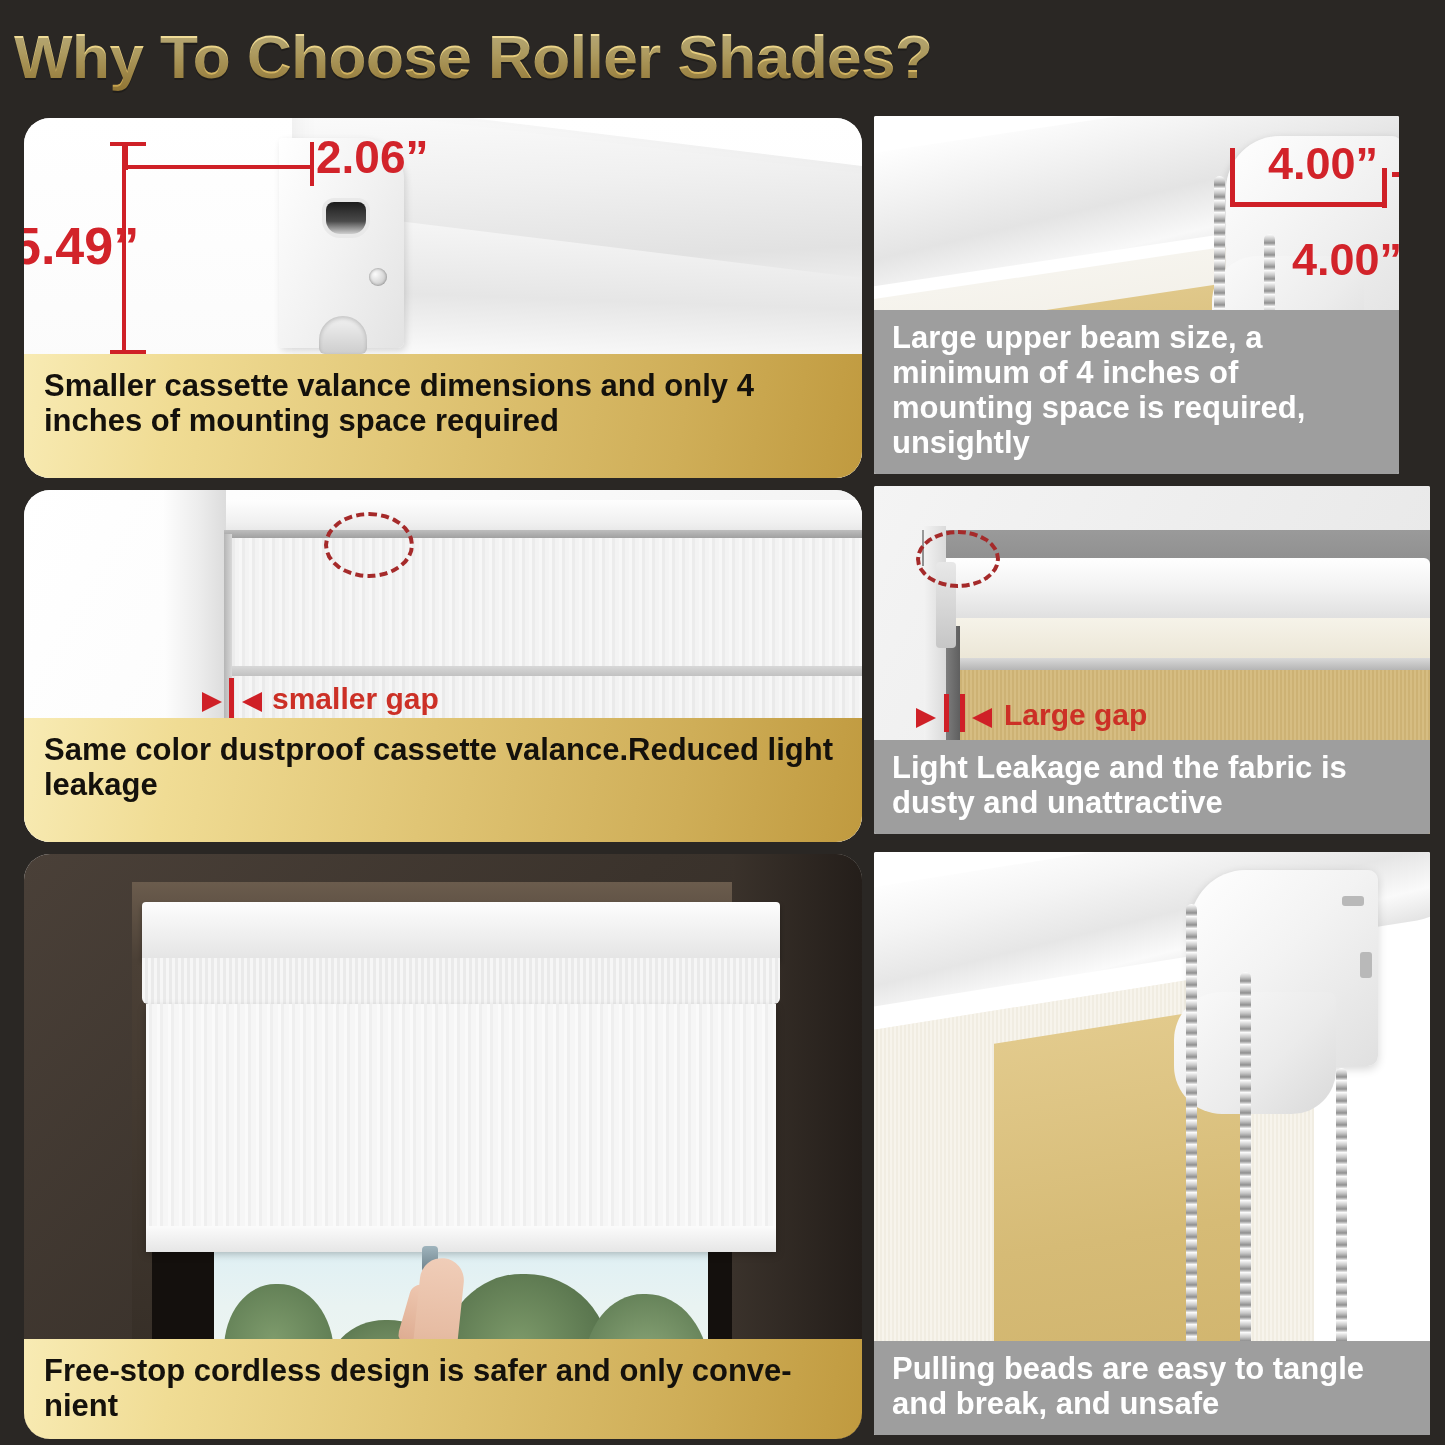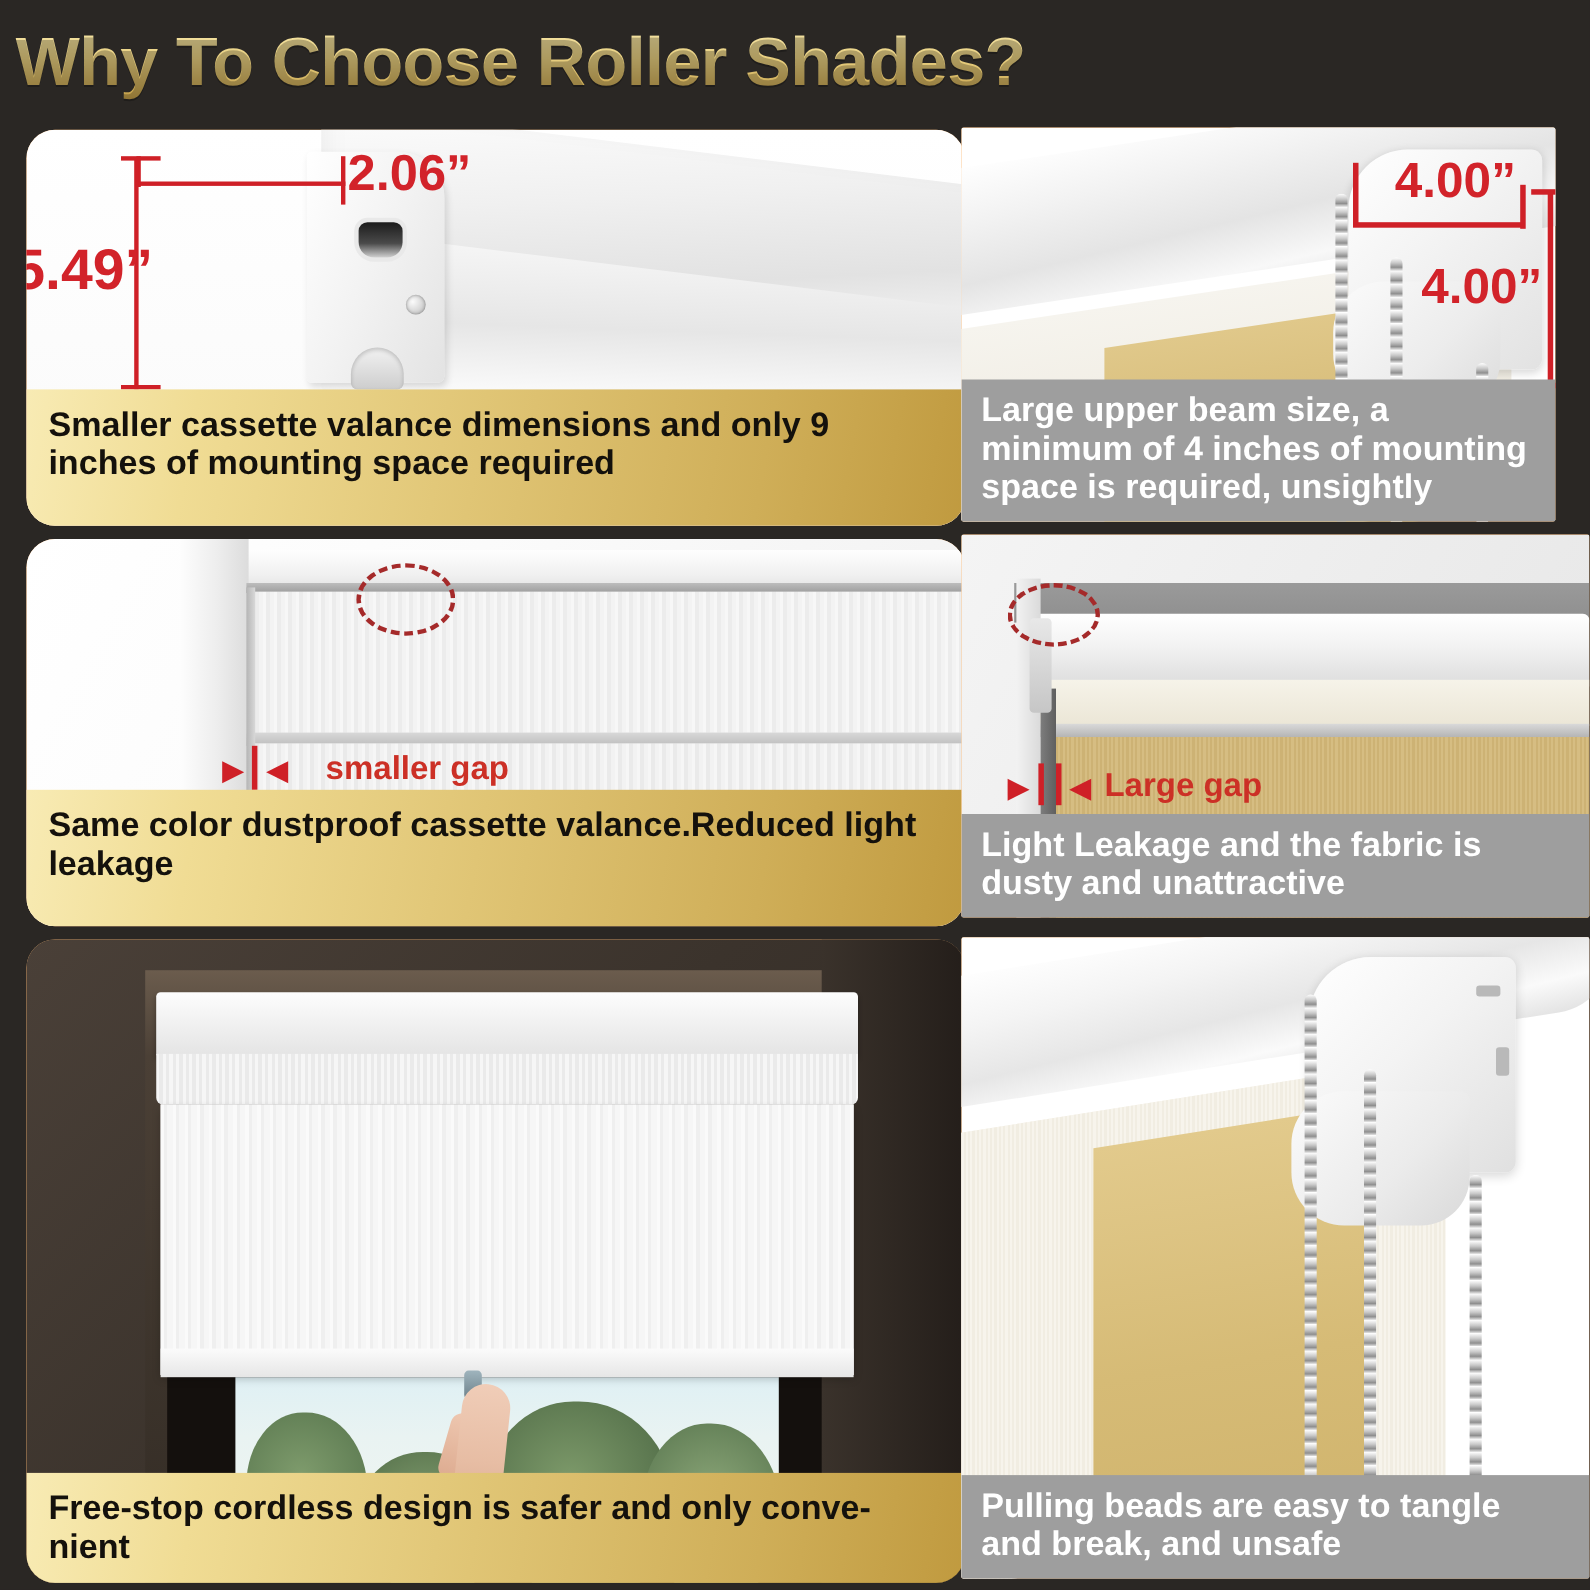--- a/index.html
+++ b/index.html
@@ -26,21 +26,21 @@
     -webkit-background-clip:text;
     background-clip:text;
     -webkit-text-fill-color:transparent;
     text-shadow:0 2px 0 rgba(0,0,0,0.25);
     white-space:nowrap;
   }
 
   
   .grid{position:absolute; left:0; top:112px; width:1445px; height:1333px;}
 
-  .panel{position:absolute; overflow:hidden; background:#fdba74;padding-left:15px;}
+  .panel{position:absolute; overflow:hidden; background:#e5e5e5;}
   .panel.left{border-radius:26px;}
   .panel.right{border-radius:2px;}
 
   
   .p-tl{left:24px;  top:6px;   width:838px; height:360px;}
   .p-tr{left:874px; top:4px;   width:525px; height:358px;}
   .p-ml{left:24px;  top:378px; width:838px; height:352px;}
   .p-mr{left:874px; top:374px; width:556px; height:348px;}
   .p-bl{left:24px;  top:742px; width:838px; height:585px;}
   .p-br{left:874px; top:740px; width:556px; height:583px;}
@@ -289,21 +289,21 @@
       <div class="redline" style="left:100px;top:47px;width:190px;height:4px;"></div>
       <div class="redline" style="left:100px;top:24px;width:4px;height:28px;"></div>
       <div class="redline" style="left:286px;top:24px;width:4px;height:44px;"></div>
       <div class="dimlabel" style="left:292px;top:12px;font-size:46px;">2.06”</div>
 
       <div class="redline" style="left:98px;top:26px;width:4px;height:210px;"></div>
       <div class="redline" style="left:86px;top:24px;width:36px;height:4px;"></div>
       <div class="redline" style="left:86px;top:232px;width:36px;height:4px;"></div>
       <div class="dimlabel" style="left:-12px;top:98px;font-size:52px;">5.49”</div>
     </div>
-    <div class="caption gold tall">Smaller cassette valance dimensions and only 9 inches of mounting space required</div>
+    <div class="caption gold tall">Smaller cassette valance dimensions and only 4 inches of mounting space required</div>
   </div>
 
   <div class="panel right p-tr">
     <div class="scene">
       <div class="tr-bg"></div>
       <div class="tr-fab"></div>
       <div class="tr-fab2"></div>
       <div class="tr-roll"></div>
       <div class="tr-bracket"></div>
       <div class="tr-bracket2"></div>
@@ -332,21 +332,21 @@
       <div class="ml-toprail"></div>
       <div class="ml-shade1"></div>
       <div class="ml-rail"></div>
       <div class="ml-shade2"></div>
       <div class="ml-edge"></div>
       <div class="dashed-ellipse" style="left:300px;top:22px;width:82px;height:58px;"></div>
 
       <div class="arrow-r" style="left:178px;top:202px;"></div>
       <div class="redline" style="left:205px;top:188px;width:5px;height:40px;"></div>
       <div class="arrow-l" style="left:218px;top:202px;"></div>
-      <div class="gaplabel" style="left:248px;top:192px;margin-left:24px;">smaller gap</div>
+      <div class="gaplabel" style="left:248px;top:192px;">smaller gap</div>
     </div>
     <div class="caption gold tall">Same color dustproof cassette valance.Reduced light leakage</div>
   </div>
 
   <div class="panel right p-mr">
     <div class="scene">
       <div class="mr-bg"></div>
       <div class="mr-wall"></div>
       <div class="mr-valance"></div>
       <div class="mr-valance2"></div>

